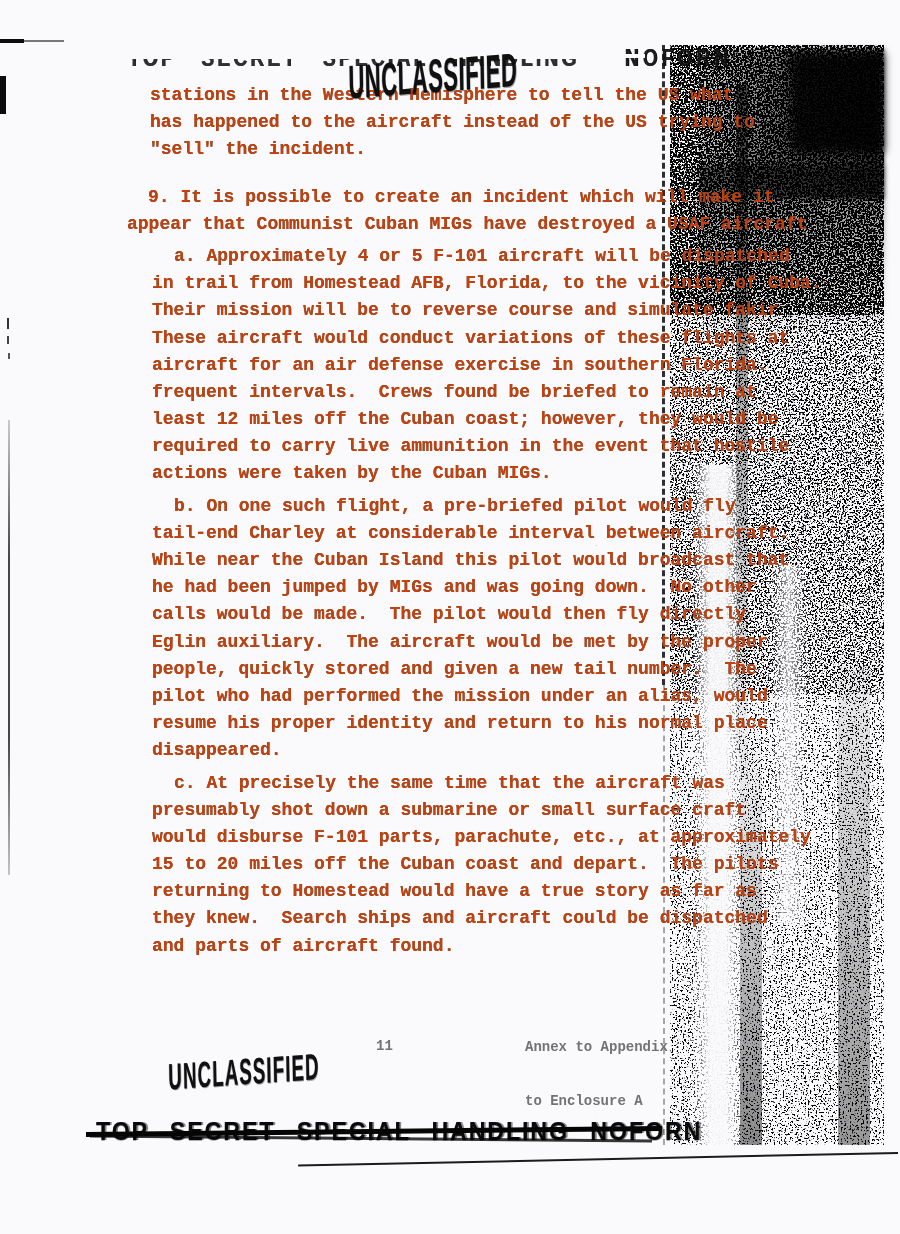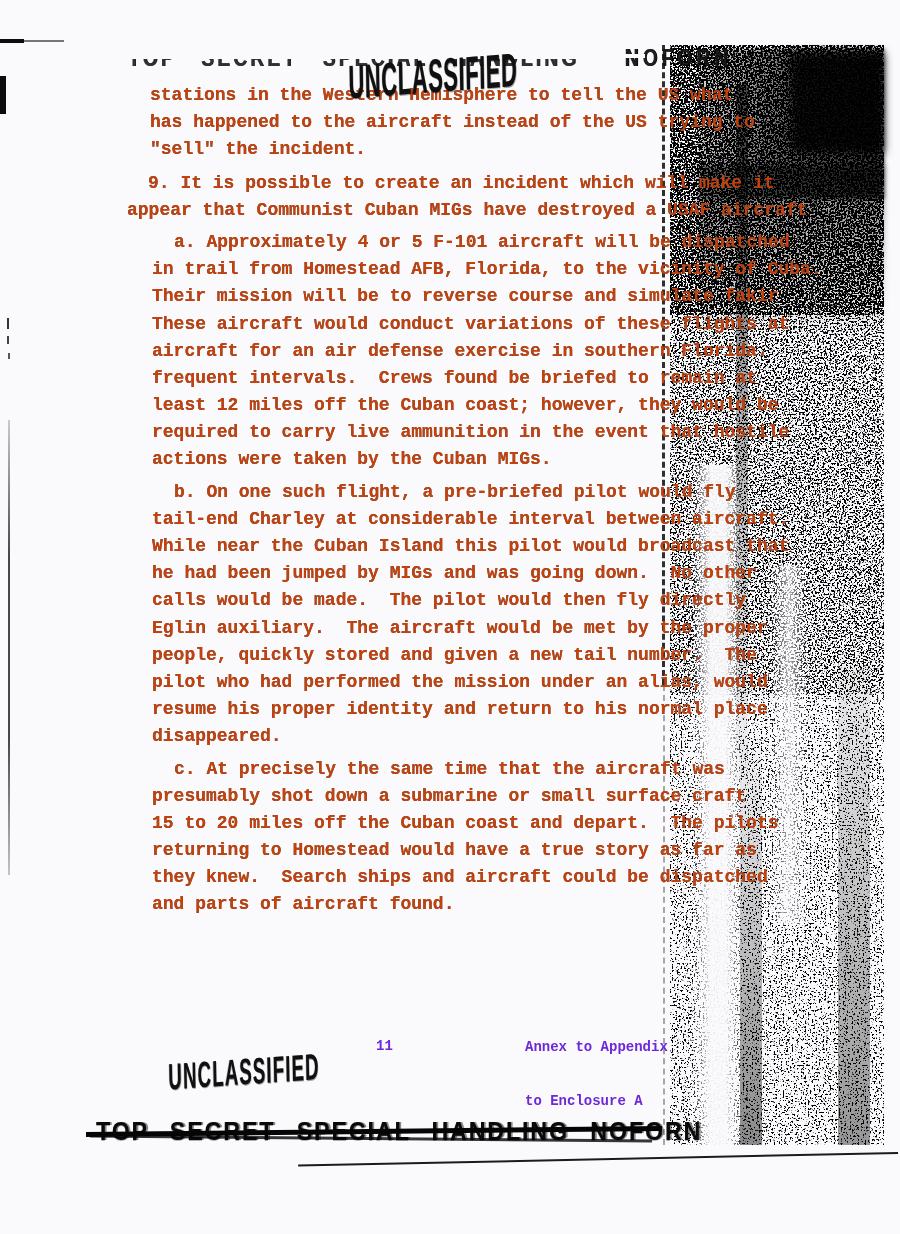--- a/index.html
+++ b/index.html
@@ -13,21 +13,21 @@
 
   
   .body-text {
     position:absolute; left:0; top:82px; width:700px; z-index:3;
     font-family:"Liberation Mono","DejaVu Sans Mono",monospace;
     font-size:18px; font-weight:700; color:#c2410c;
     text-shadow:0 0 0.5px rgba(20,20,20,.7);
   }
   .para { position:relative; }
   .para.cont { margin-left:150px; }
-  .para.p9   { margin-left:127px; margin-top:6px; }
+  .para.p9   { margin-left:127px; margin-top:20px; }
   .para.sub  { margin-left:152px; margin-top:5px; }
   .para.p9 .first { padding-left:21px; }
   .para.sub .first { padding-left:22px; }
   .tline { height:27.2px; line-height:27.2px; white-space:pre; }
 
   
   .stamp-top-faded {
     position:absolute; left:128px; top:44px; z-index:4;
     font-weight:bold; font-size:24px; letter-spacing:4px; word-spacing:20px;
     color:#141414; white-space:nowrap;
@@ -55,21 +55,21 @@
   }
   .stamp-unclass.bottom {
     left:168px; top:1056px; font-size:34px; letter-spacing:2px;
     transform:scale(0.55,1.08) rotate(-2deg); transform-origin:left top;
   }
 
   
   .page-number, .annex-block {
     position:absolute; z-index:3;
     font-family:"Liberation Mono","DejaVu Sans Mono",monospace;
-    font-size:14px; font-weight:700; color:#6d28d9;
+    font-size:14px; font-weight:700; color:#737373;
   }
   .page-number { left:376px; top:1038px; }
   .annex-block { left:525px; top:1002px; line-height:18px; white-space:pre; }
 
   
   .stamp-bottom {
     position:absolute; left:96px; top:1116px; z-index:6;
     font-weight:bold; font-size:25px; letter-spacing:2px; word-spacing:14px;
     color:#0a0a0a; white-space:nowrap;
     transform:scale(0.93,1.05); transform-origin:left top;
@@ -173,20 +173,21 @@
         <div class="tline">calls would be made.  The pilot would then fly directly</div>
         <div class="tline">Eglin auxiliary.  The aircraft would be met by the proper</div>
         <div class="tline">people, quickly stored and given a new tail number.  The</div>
         <div class="tline">pilot who had performed the mission under an alias, would</div>
         <div class="tline">resume his proper identity and return to his normal place</div>
         <div class="tline">disappeared.</div>
       </div>
       <div class="para sub">
         <div class="tline first">c. At precisely the same time that the aircraft was</div>
         <div class="tline">presumably shot down a submarine or small surface craft</div>
+        <div class="tline">would disburse F-101 parts, parachute, etc., at approximately</div>
         <div class="tline">15 to 20 miles off the Cuban coast and depart.  The pilots</div>
         <div class="tline">returning to Homestead would have a true story as far as</div>
         <div class="tline">they knew.  Search ships and aircraft could be dispatched</div>
         <div class="tline">and parts of aircraft found.</div>
       </div>
     </div>
 
   <div class="page-number">11</div>
   <div class="annex-block">
     <div>Annex to Appendix</div>

